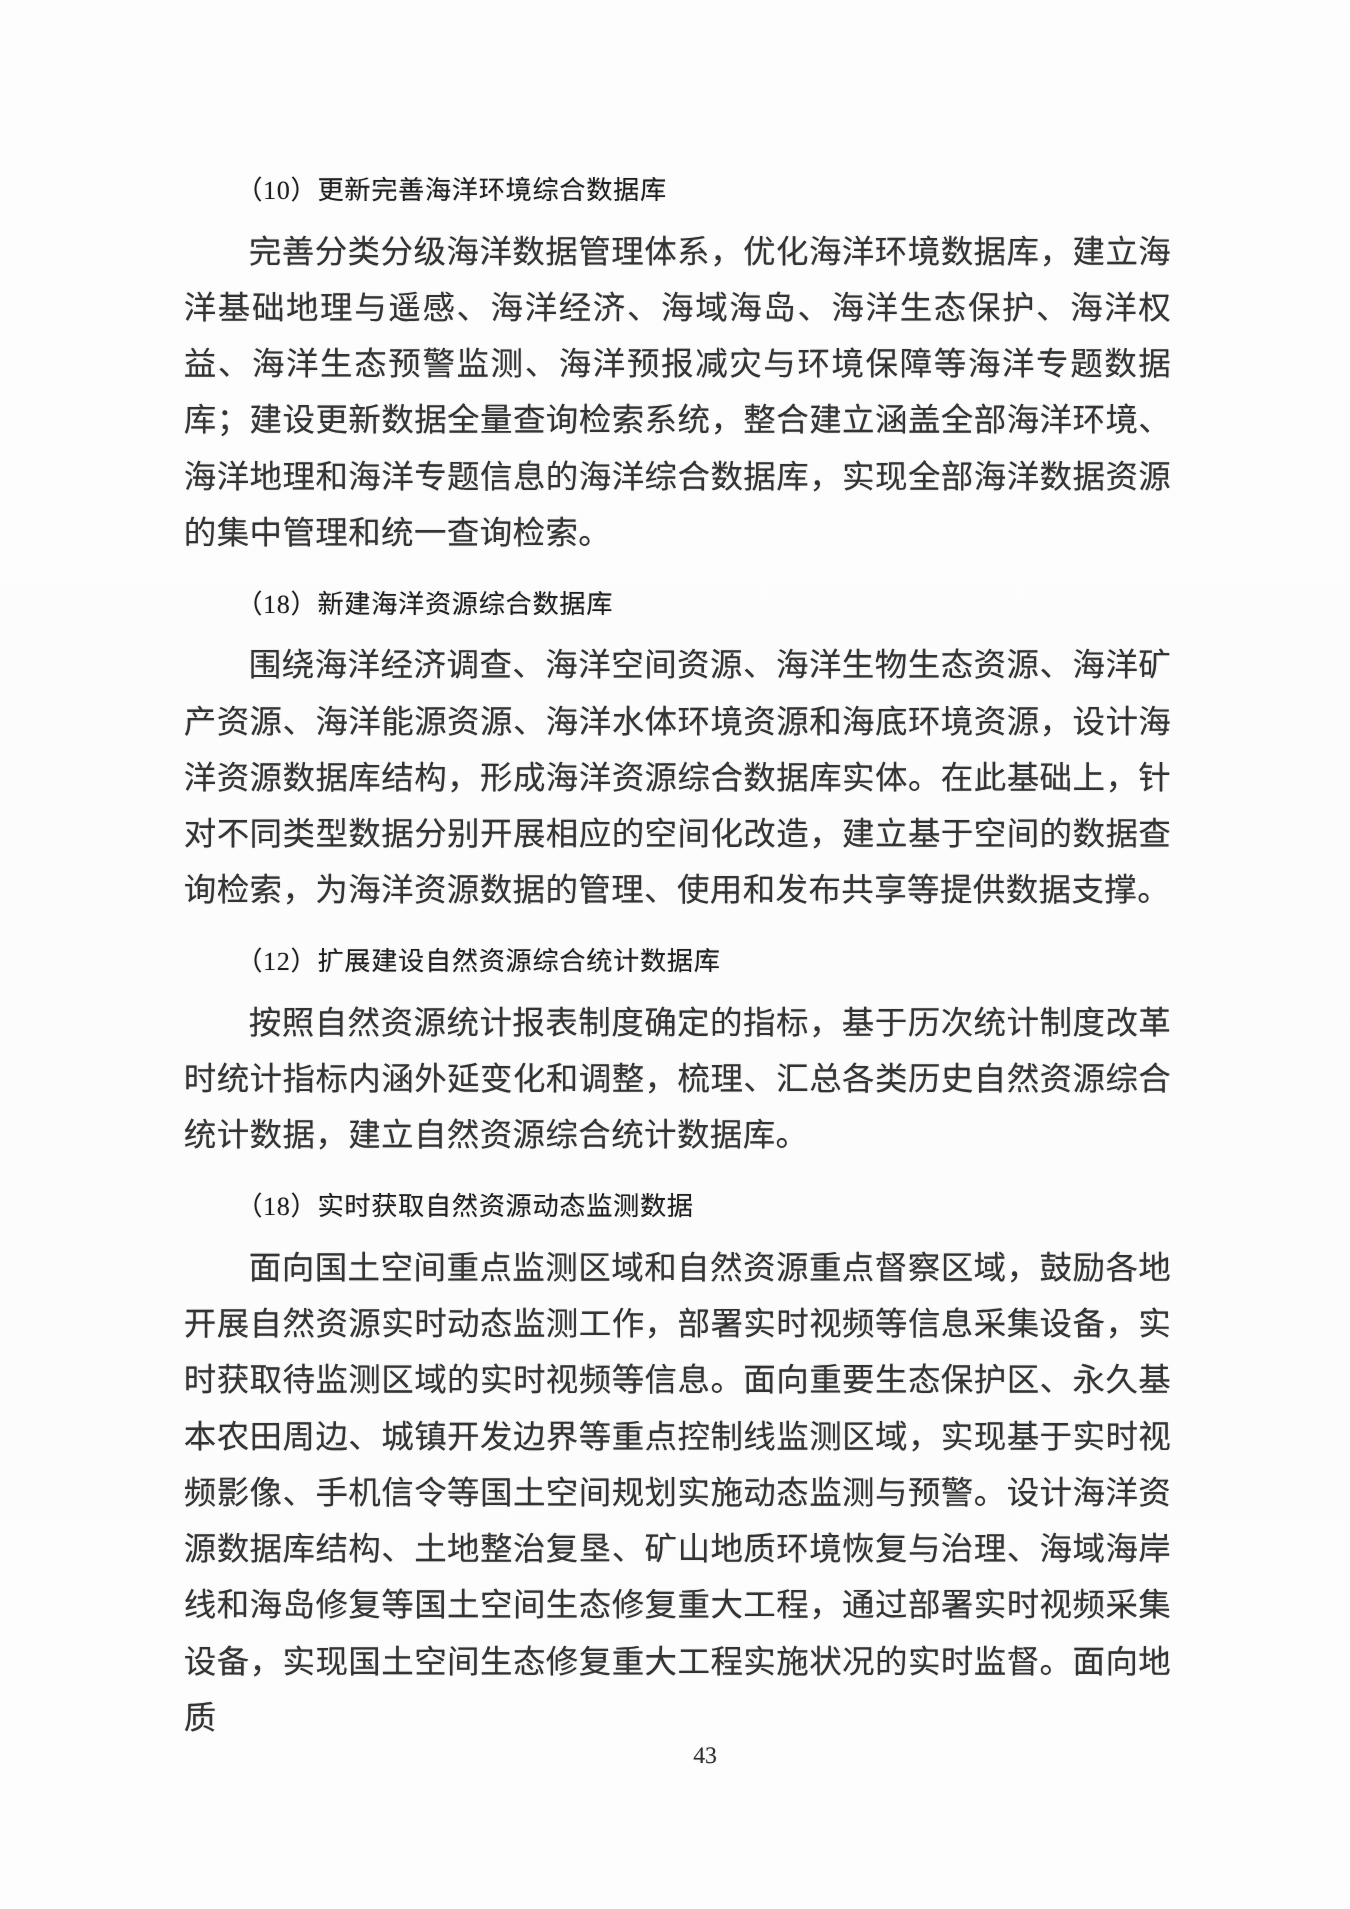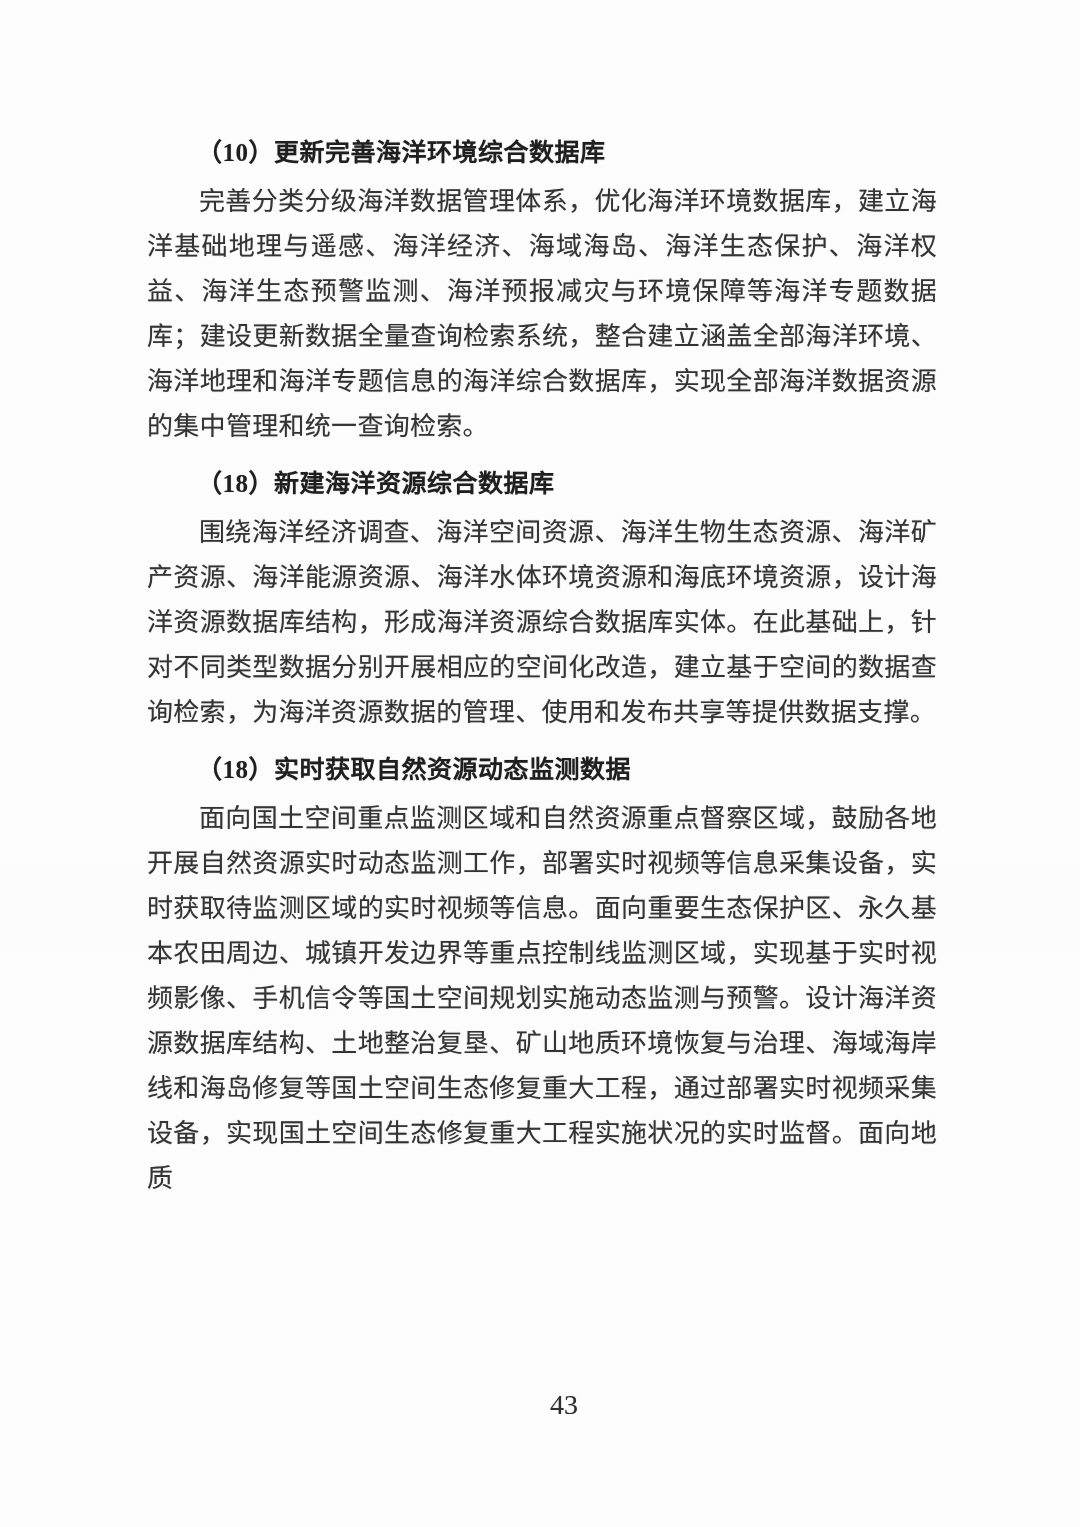--- a/index.html
+++ b/index.html
@@ -25,22 +25,22 @@
     color: #343434;
     font-size: 26px;
     line-height: 45px;
     text-align: justify;
     text-justify: inter-ideograph;
     
     text-shadow: 0 0 1px rgba(80, 80, 80, 0.45);
   }
 
   .section-heading {
-    font-size: 25px;
-    font-weight: bold;
+    font-size: 21px;
+    font-weight: normal;
     color: #1f1f1f;
     line-height: 45px;
     margin-top: 12px;
     margin-bottom: 4px;
     text-indent: 2em;
     text-align: left;
     letter-spacing: 0.5px;
   }
 
   .section:first-child .section-heading {
@@ -51,21 +51,21 @@
     text-indent: 2em;
     letter-spacing: 0.3px;
   }
 
   .page-number {
     position: absolute;
     top: 1390px;
     left: 0;
     width: 1080px;
     text-align: center;
-    font-size: 28px;
+    font-size: 19px;
     line-height: 30px;
     color: #2e2e2e;
     text-shadow: 0 0 1px rgba(80, 80, 80, 0.4);
     font-family: "Liberation Serif", "DejaVu Serif", serif;
     padding-left: 48px;
   }
 </style>
 </head>
 <body>
 
@@ -74,20 +74,24 @@
   <div class="section">
     <h2 class="section-heading">（10）更新完善海洋环境综合数据库</h2>
     <p class="section-paragraph">完善分类分级海洋数据管理体系，优化海洋环境数据库，建立海洋基础地理与遥感、海洋经济、海域海岛、海洋生态保护、海洋权益、海洋生态预警监测、海洋预报减灾与环境保障等海洋专题数据库；建设更新数据全量查询检索系统，整合建立涵盖全部海洋环境、海洋地理和海洋专题信息的海洋综合数据库，实现全部海洋数据资源的集中管理和统一查询检索。</p>
   </div>
 
   <div class="section">
     <h2 class="section-heading">（18）新建海洋资源综合数据库</h2>
     <p class="section-paragraph">围绕海洋经济调查、海洋空间资源、海洋生物生态资源、海洋矿产资源、海洋能源资源、海洋水体环境资源和海底环境资源，设计海洋资源数据库结构，形成海洋资源综合数据库实体。在此基础上，针对不同类型数据分别开展相应的空间化改造，建立基于空间的数据查询检索，为海洋资源数据的管理、使用和发布共享等提供数据支撑。</p>
   </div>
 
+  <div class="section">
+    <h2 class="section-heading">（12）扩展建设自然资源综合统计数据库</h2>
+    <p class="section-paragraph">按照自然资源统计报表制度确定的指标，基于历次统计制度改革时统计指标内涵外延变化和调整，梳理、汇总各类历史自然资源综合统计数据，建立自然资源综合统计数据库。</p>
+  </div>
 
   <div class="section">
     <h2 class="section-heading">（18）实时获取自然资源动态监测数据</h2>
     <p class="section-paragraph">面向国土空间重点监测区域和自然资源重点督察区域，鼓励各地开展自然资源实时动态监测工作，部署实时视频等信息采集设备，实时获取待监测区域的实时视频等信息。面向重要生态保护区、永久基本农田周边、城镇开发边界等重点控制线监测区域，实现基于实时视频影像、手机信令等国土空间规划实施动态监测与预警。设计海洋资源数据库结构、土地整治复垦、矿山地质环境恢复与治理、海域海岸线和海岛修复等国土空间生态修复重大工程，通过部署实时视频采集设备，实现国土空间生态修复重大工程实施状况的实时监督。面向地质</p>
   </div>
 
 </div>
 
 <div class="page-number">43</div>
 

